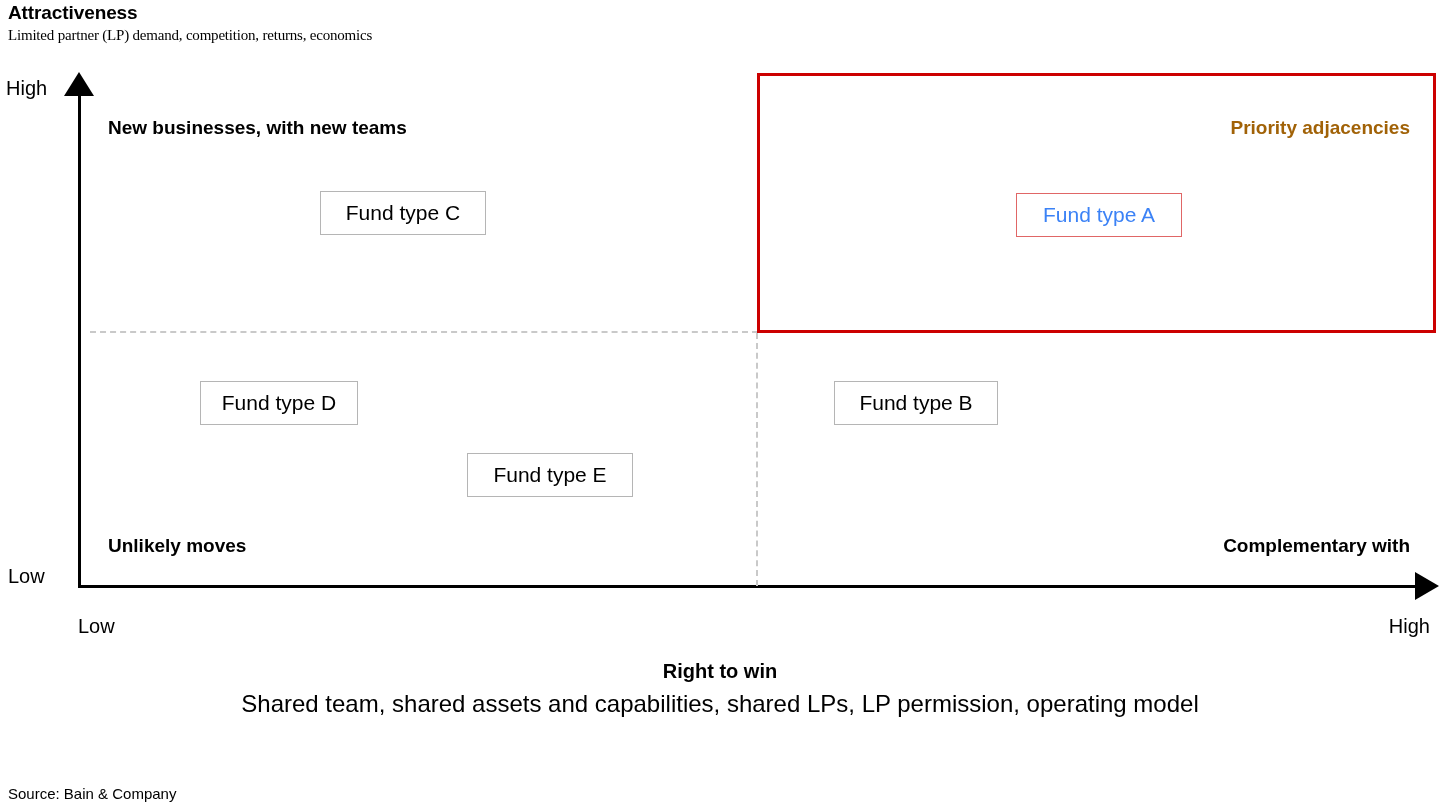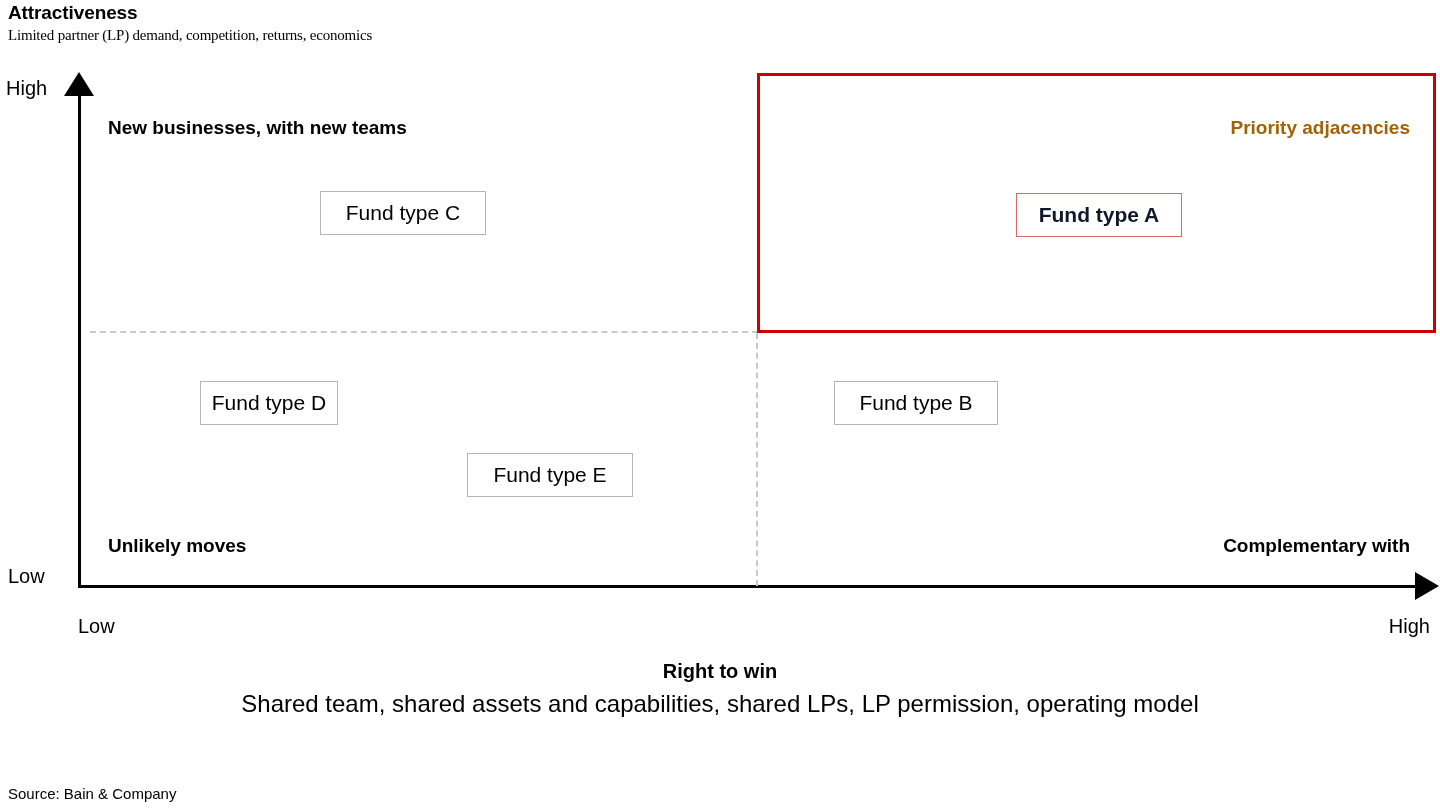--- a/index.html
+++ b/index.html
@@ -160,26 +160,25 @@
     box-sizing: border-box;
     display: flex;
     align-items: center;
     justify-content: center;
     padding: 0 14px;
     height: 44px;
     white-space: nowrap;
   }
   .fund-box.red {
     border-color: #e06666;
-    color: #0f172a;
-    font-weight: bold;
+    color: #3b82f6;
   }
   .fb-c { left: 320px; top: 191px; width: 166px; }
   .fb-a { left: 1016px; top: 193px; width: 166px; }
-  .fb-d { left: 200px; top: 381px; width: 138px; }
+  .fb-d { left: 200px; top: 381px; width: 158px; }
   .fb-b { left: 834px; top: 381px; width: 164px; }
   .fb-e { left: 467px; top: 453px; width: 166px; }
 
   
   .xaxis-title {
     position: absolute;
     left: 0;
     right: 0;
     top: 660px;
     text-align: center;

